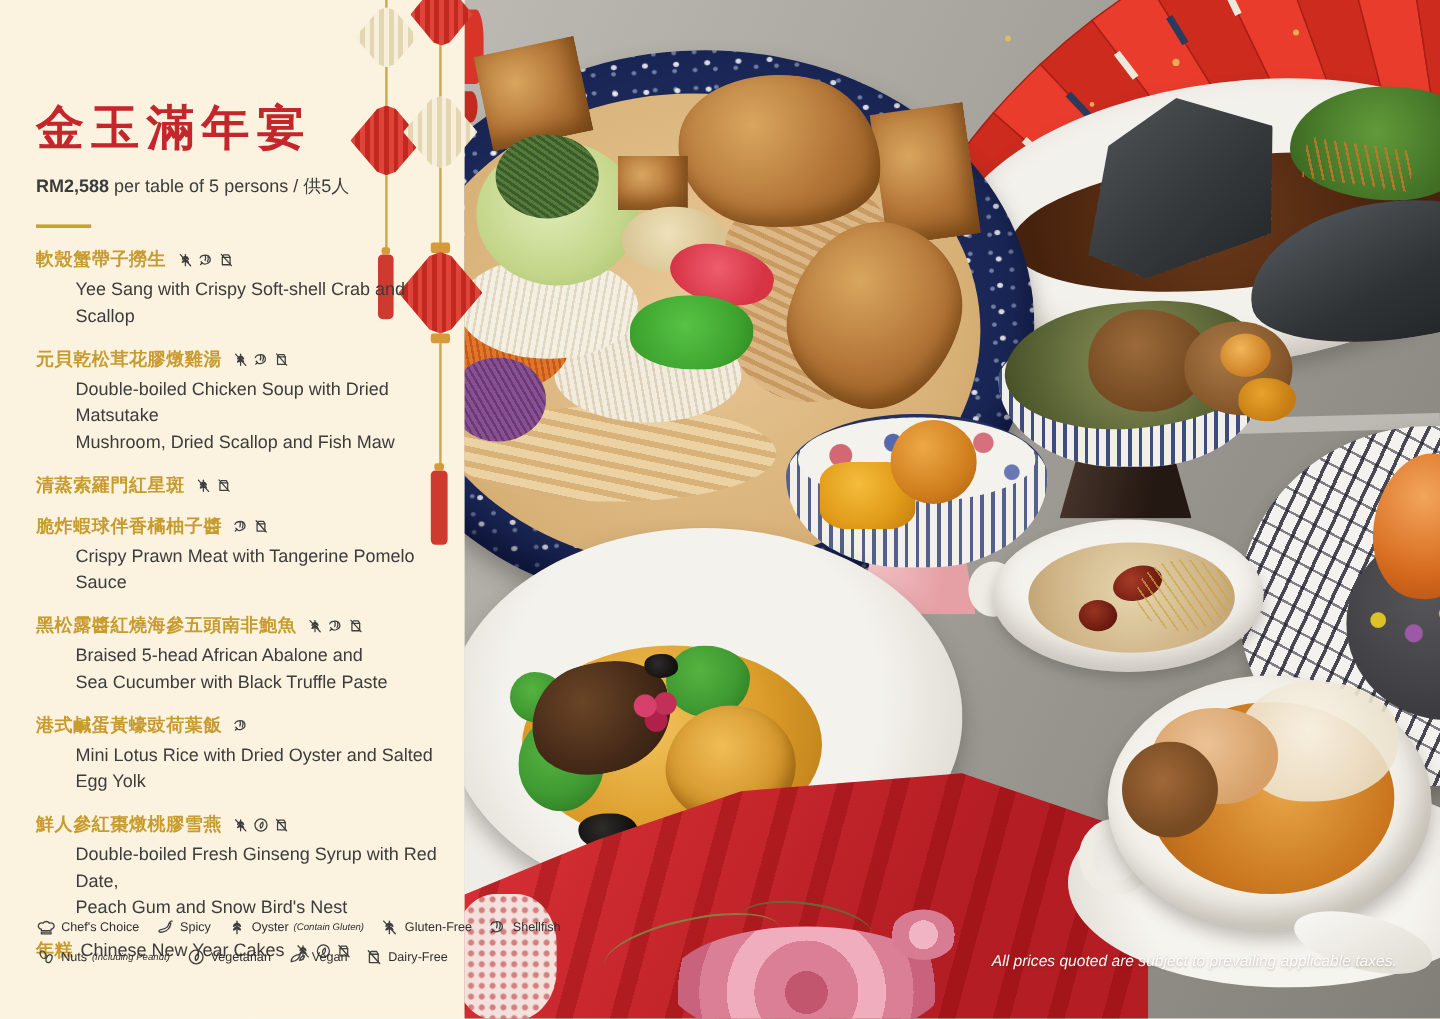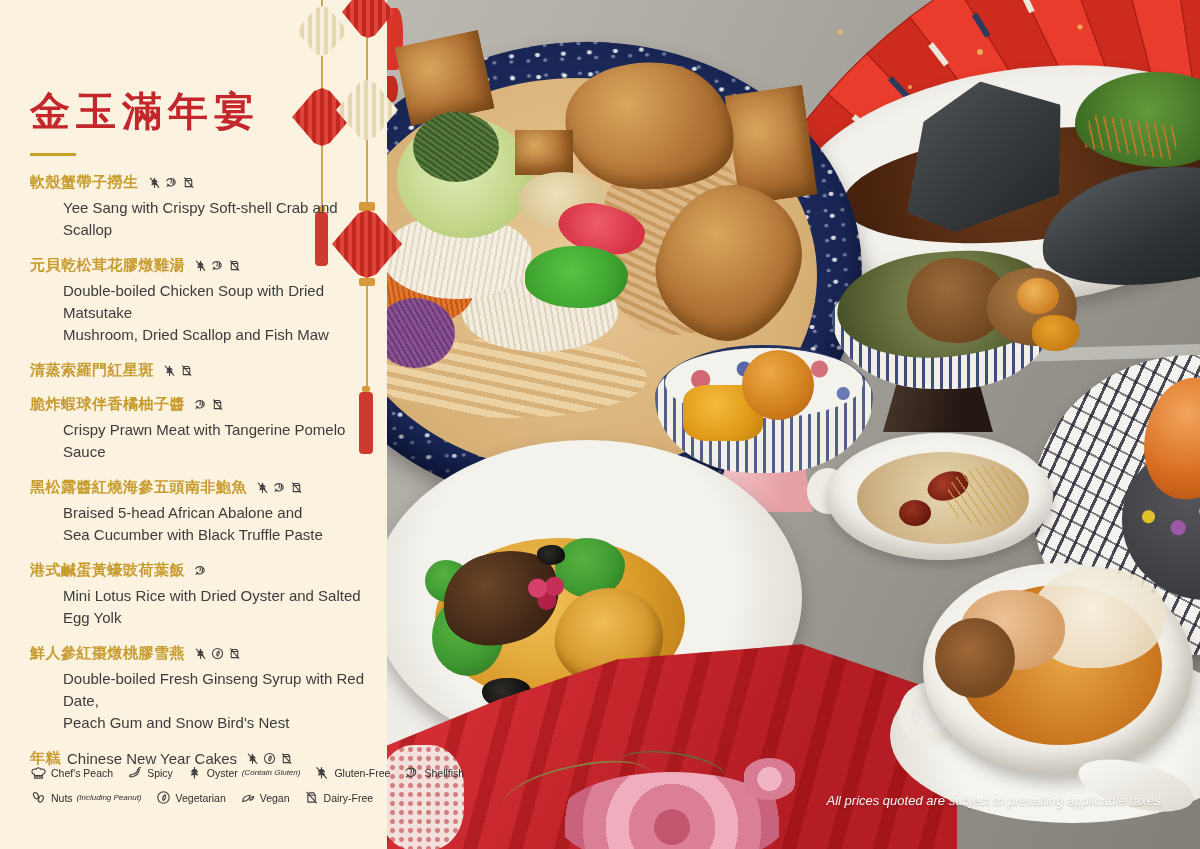--- a/index.html
+++ b/index.html
@@ -1,20 +1,20 @@
 <!DOCTYPE html>
 <html style="--panel-bg: #fbf2e0; --title-red: #c3262b; --subtitle-red: #a81e23; --gold: #c79b2d; --divider-gold: #c9a22b; --lantern-red: #d2342c; --lantern-cream: #f4ecd7; --fan-red: #e8392b;"><head>
 <meta charset="utf-8">
 <style>
   html,body{margin:0;padding:0;}
   .page{position:relative;width:1200px;height:849px;overflow:hidden;background:#fbf2e0;font-family:"Liberation Sans",sans-serif;}
   
   .panel{position:absolute;left:0;top:0;width:387px;height:849px;background:var(--panel-bg,#fbf2e0);z-index:5;}
   .content{position:absolute;left:30px;top:88px;width:345px;}
-  .title-zh{margin:0;font-family:Liberation Sans, sans-serif;font-weight:bold;font-size:40px;line-height:1.15;letter-spacing:6px;color:var(--title-red,#c3262b);}
+  .title-zh{margin:0;font-family:Liberation Mono, monospace;font-weight:bold;font-size:40px;line-height:1.15;letter-spacing:6px;color:var(--title-red,#c3262b);}
   .title-en{margin:2px 0 0 0;font-family:"Liberation Serif",serif;font-weight:bold;font-size:21px;line-height:1.15;letter-spacing:.3px;color:var(--subtitle-red,#a81e23);}
   .prices{margin-top:9px;}
   .price-line{font-size:15px;line-height:25px;color:#3c3c3c;}
   .price-line .amt{font-weight:bold;}
   .divider{width:46px;height:2.5px;background:var(--divider-gold,#c9a22b);margin:19px 0 17px 0;}
   .item{margin-bottom:15px;}
   .zh-row{display:flex;align-items:center;font-size:15px;font-weight:bold;letter-spacing:.5px;color:var(--gold,#c79b2d);font-family:"DejaVu Sans",sans-serif;}
   .zh-row .icons{display:inline-flex;align-items:center;gap:2px;margin-left:8px;}
   .en{font-size:15px;line-height:22px;color:#3c3c3c;margin-top:5px;margin-left:33px;}
   .en-inline{color:#3c3c3c;font-weight:normal;letter-spacing:0;font-family:"Liberation Sans",sans-serif;margin-left:6px;}
@@ -193,20 +193,21 @@
       <div class="cap" style="left:359px;top:202px;width:16px;height:9px;"></div>
       <div class="lantern red" style="left:332px;top:210px;width:70px;height:68px;"></div>
       <div class="cap" style="left:359px;top:278px;width:16px;height:8px;"></div>
       <div class="tassel" style="left:359px;top:392px;width:14px;height:62px;"></div>
     </div>
 
     <div class="content">
       <h1 class="title-zh">金玉滿年宴</h1>
       <div class="prices" id="prices">
 
+  <div class="price-line"><b class="amt">RM2,588</b><span class="rest"> per table of 5 persons / 供5人</span></div>
 </div>
       <div class="divider"></div>
       <div id="menu-list">
   <div class="item">
     <div class="zh-row">
               <span class="zh">軟殼蟹帶子撈生</span>
               <span class="icons">
                 <svg viewBox="0 0 20 20" class="ico">
                   <path d="M10 4.2 V16.5"></path>
                   <path d="M10 6.3 Q7.2 6.8 6.6 9.4 Q9.5 9 10 6.3 Z"></path>
@@ -407,21 +408,21 @@
 </div>
     </div>
 
     <div class="legend" id="legend">
         <div class="leg-row">
   <span class="leg-item">
             <svg viewBox="0 0 20 20" class="ico">
               <path d="M5.3 12.1 A3.1 3.1 0 1 1 6.9 6.3 A3.7 3.7 0 0 1 13.1 6.3 A3.1 3.1 0 1 1 14.7 12.1 L14.7 13.6 L5.3 13.6 Z"></path>
               <path d="M5.3 15 h9.4 v1.8 h-9.4 z"></path>
             </svg>
-            <span class="leg-label">Chef's Peach</span>
+            <span class="leg-label">Chef's Choice</span>
           </span>
 
   <span class="leg-item">
             <svg viewBox="0 0 20 20" class="ico">
               <path d="M14.6 6.1 Q14.9 3.9 17 4.3"></path>
               <path d="M15.7 6.3 Q15 13.4 7.3 15 Q4.2 15.6 4.1 14.1 Q4 12.8 7.1 12.3 Q13.2 11.2 13.9 6.3 Z"></path>
             </svg>
             <span class="leg-label">Spicy</span>
           </span>
 

